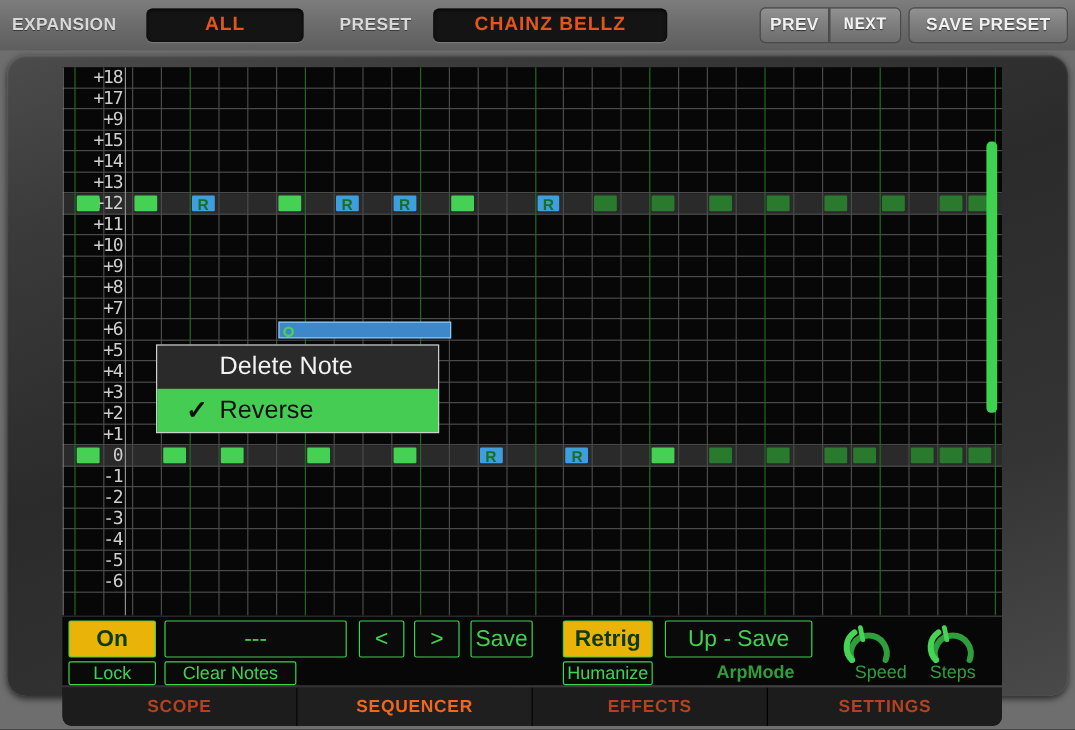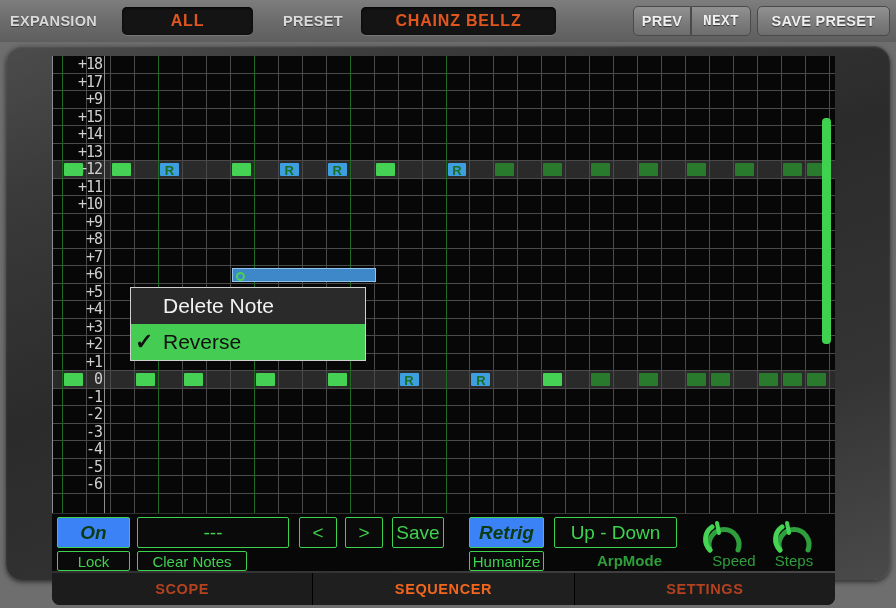--- a/index.html
+++ b/index.html
@@ -155,21 +155,21 @@
     z-index: 40;
     background: #2a2a2a;
     border: 1px solid #cfcfcf;
     width: 236px;
   }
   .ctxitem {
     height: 36px;
     display: flex;
     align-items: center;
     font-size: 21px;
-    padding-left: 4px;
+    padding-left: 24px;
     cursor: pointer;
   }
   .ctxitem.normal { color: #f2f2f2; }
   .ctxitem.sel {
     background: #45cc53;
     color: #101010;
   }
   .ctxcheck {
     width: 28px;
     font-size: 22px;
@@ -190,24 +190,23 @@
     display: flex;
     align-items: center;
     justify-content: center;
     font-size: 19px;
     border-radius: 2px;
     background: #0a0a0a;
     cursor: pointer;
     white-space: nowrap;
   }
   .gbtn.on {
-    background: #3b82f6;
+    background: #eab308;
     color: #0d3a11;
     font-weight: bold;
-    font-style: italic;
   }
   .gsmall {
     position: absolute;
     border: 1px solid #3fd24f;
     color: #3fd24f;
     display: flex;
     align-items: center;
     justify-content: center;
     font-size: 15px;
     border-radius: 2px;
@@ -444,21 +443,21 @@
     <div class="gbtn" style="left:85px;top:3px;width:152px;height:31px;">---</div>
     <div class="gsmall" style="left:85px;top:37px;width:110px;height:20px;">Clear Notes</div>
 
     <div class="gbtn" style="left:247px;top:3px;width:38px;height:31px;">&lt;</div>
     <div class="gbtn" style="left:293px;top:3px;width:38px;height:31px;">&gt;</div>
     <div class="gbtn" style="left:340px;top:3px;width:52px;height:31px;">Save</div>
 
     <div class="gbtn on" style="left:417px;top:3px;width:75px;height:31px;">Retrig</div>
     <div class="gsmall" style="left:417px;top:37px;width:75px;height:20px;">Humanize</div>
 
-    <div class="gbtn" style="left:502px;top:3px;width:123px;height:31px;">Up - Down</div>
+    <div class="gbtn" style="left:502px;top:3px;width:123px;height:31px;">Up - Save</div>
     <div class="glabel" style="left:516px;top:38px;width:123px;font-weight:bold;">ArpMode</div>
 
     <div class="knob" style="left:643px;top:1px;">
       <svg width="58" height="40" viewBox="0 0 58 40">
         <path d="M 15 35 A 15 15 0 1 1 43 35" fill="none" stroke="#2f9e3c" stroke-width="5" stroke-linecap="round"></path>
         <path d="M 15 35 A 15 15 0 0 1 17 12" fill="none" stroke="#46d455" stroke-width="5" stroke-linecap="round"></path>
         <line x1="22" y1="8" x2="24" y2="18" stroke="#46d455" stroke-width="4" stroke-linecap="round"></line>
       </svg>
     </div>
     <div class="knoblabel" style="left:651px;top:38px;width:62px;">Speed</div>
@@ -469,15 +468,16 @@
         <path d="M 15 35 A 15 15 0 0 1 17 12" fill="none" stroke="#46d455" stroke-width="5" stroke-linecap="round"></path>
         <line x1="22" y1="8" x2="24" y2="18" stroke="#46d455" stroke-width="4" stroke-linecap="round"></line>
       </svg>
     </div>
     <div class="knoblabel" style="left:711px;top:38px;width:62px;">Steps</div>
   </div>
 
   <div id="tabbar">
       <div class="tab">SCOPE</div>
       <div class="tab active">SEQUENCER</div>
+      <div class="tab">EFFECTS</div>
       <div class="tab">SETTINGS</div>
     </div>
 </div>
 
 </body></html>

